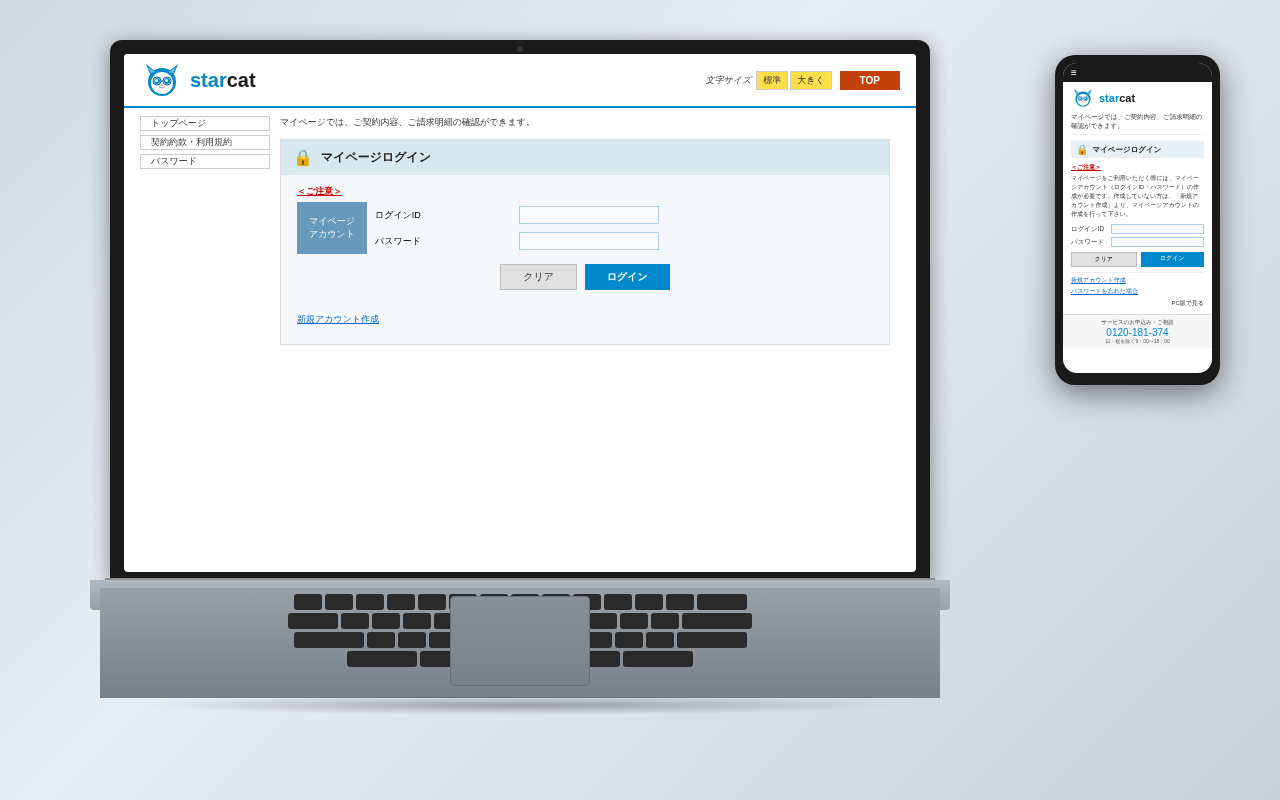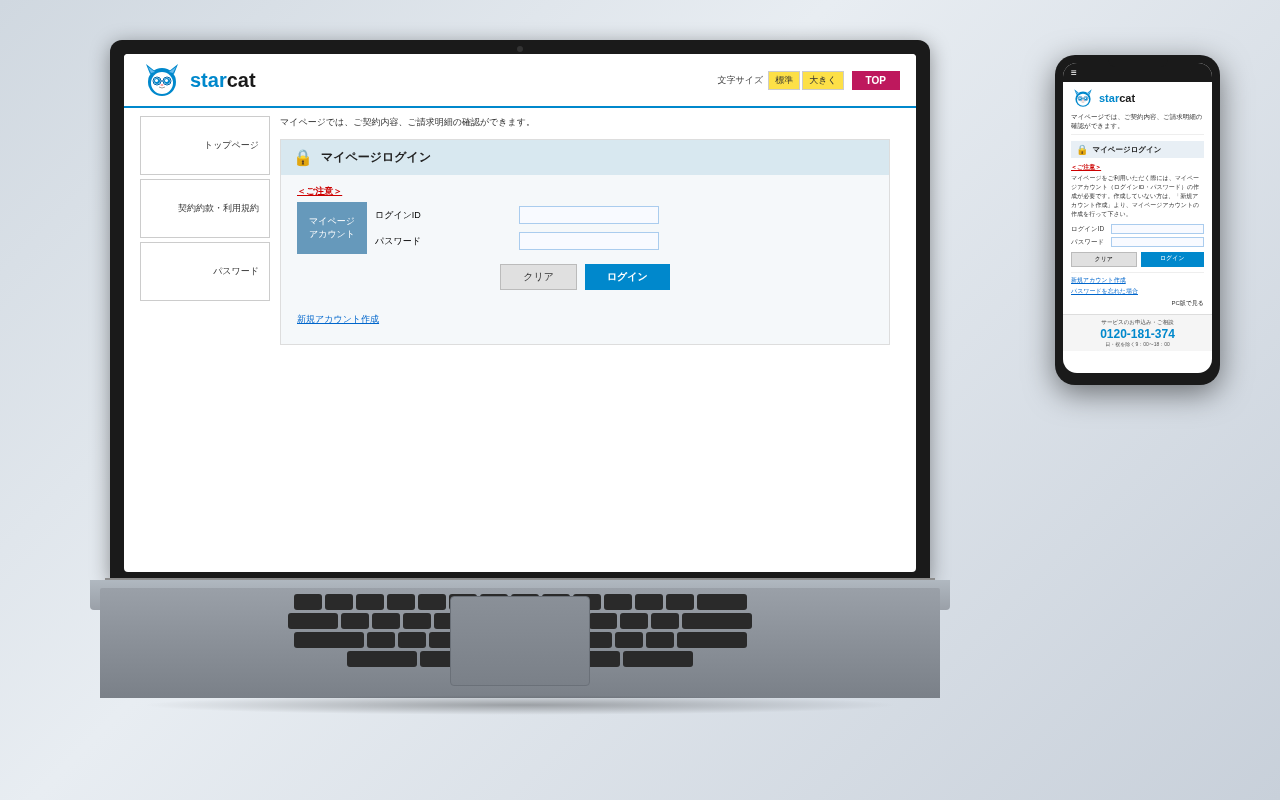--- a/index.html
+++ b/index.html
@@ -171,60 +171,60 @@
     .font-size-controls {
       display: flex;
       gap: 2px;
       align-items: center;
     }
 
     .fsc-label {
       font-size: 9px;
       color: #444;
       margin-right: 3px;
+      font-style: italic;
     }
 
     .fsc-btn {
       border: 1px solid #ccc;
       background: #fde047;
       padding: 2px 6px;
       font-size: 9px;
       cursor: pointer;
       color: #333;
     }
 
     .top-btn {
-      background: #be185d;
+      background: #c2410c;
       color: white;
       border: none;
-      padding: 4px 14px;
+      padding: 4px 20px;
       font-size: 10px;
       font-weight: bold;
       cursor: pointer;
     }
 
     .sc-sidebar {
       width: 130px;
       flex-shrink: 0;
     }
 
     .sc-main {
       flex: 1;
       padding: 0 10px;
     }
 
     .nav-item {
       border: 1px solid #ccc;
       background: white;
-      padding: 22px 10px;
+      padding: 0 10px;
       font-size: 9px;
       color: #333;
       cursor: pointer;
       margin-bottom: 4px;
-      text-align: right;
     }
 
     .sc-body {
       display: flex;
       padding: 8px 16px;
     }
 
     .sc-description {
       font-size: 9px;
       color: #333;
@@ -528,22 +528,22 @@
       text-align: center;
     }
 
     .phone-support-label {
       font-size: 5.5px;
       color: #444;
       margin-bottom: 1px;
     }
 
     .phone-support-number {
-      font-size: 12px;
-      font-weight: bold;
+      font-size: 10px;
+      font-weight: normal;
       color: #0088cc;
     }
 
     .phone-support-hours {
       font-size: 5px;
       color: #555;
     }
   </style>
 </head>
 <body>

